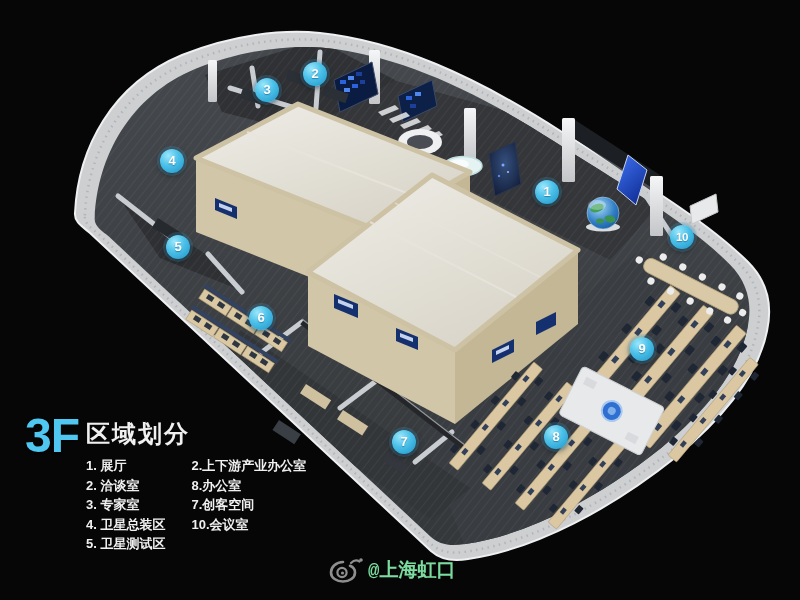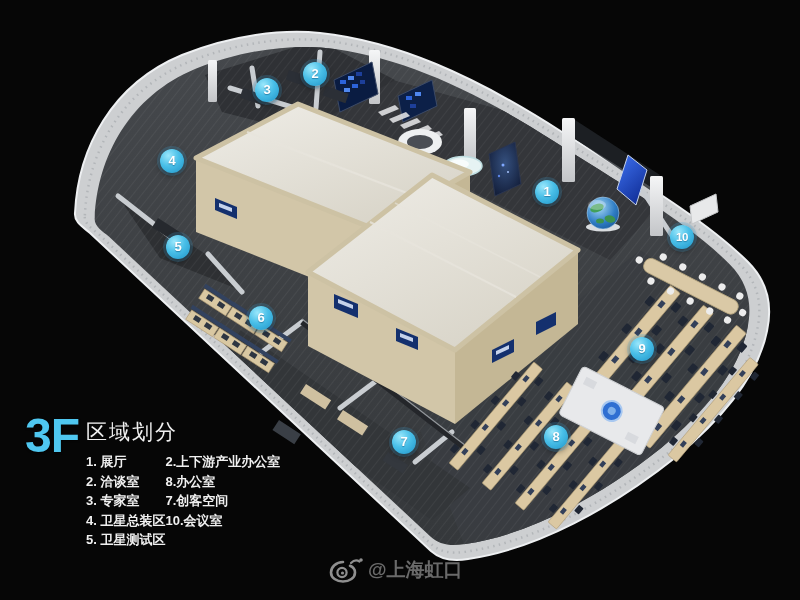--- a/index.html
+++ b/index.html
@@ -19,28 +19,28 @@
     text-shadow:0 1px 1px rgba(0,60,100,.45);
   }
   .marker.wide{font-size:11.5px;letter-spacing:-.5px;}
   
   .legend{position:absolute;left:25px;top:413px;display:flex;gap:7px;z-index:6;color:#f0f0f0;}
   .legend .floor{
     font-size:48px;font-weight:900;line-height:.95;color:#4fc7f0;
     letter-spacing:-1px;text-shadow:0 1px 2px rgba(0,0,0,.6);
   }
   .legend .right{padding-top:5px;}
-  .legend .heading{font-size:21px;font-weight:400;letter-spacing:2px;}
-  .legend .cols{display:flex;margin-top:6px;}
+  .legend .heading{font-size:24px;font-weight:700;letter-spacing:2px;}
+  .legend .cols{display:flex;gap:26px;margin-top:6px;}
   .legend ul{list-style:none;margin:0;padding:0;}
   .legend li{font-size:13px;line-height:19.5px;font-weight:700;white-space:nowrap;}
   
   .watermark{
     position:absolute;left:329px;top:556px;display:flex;align-items:center;gap:3px;
-    z-index:6;color:#737373;font-size:19px;font-weight:700;opacity:.92;
+    z-index:6;color:#86efac;font-size:19px;font-weight:700;opacity:.92;font-family:Liberation Mono, monospace;
   }
 </style>
 </head>
 <body>
 
 <div class="stage">
 
   <svg class="plan" width="800" height="600" viewBox="0 0 800 600">
     <defs>
       <linearGradient id="roofG" x1="0" y1="0" x2="0.7" y2="1">

